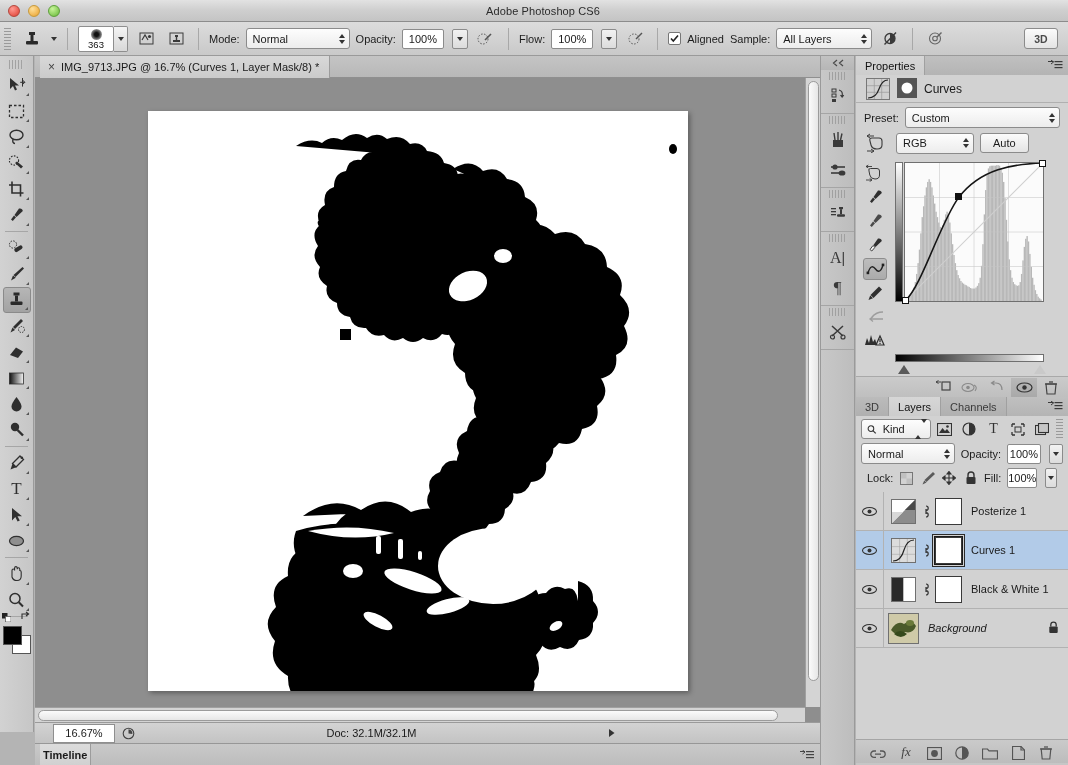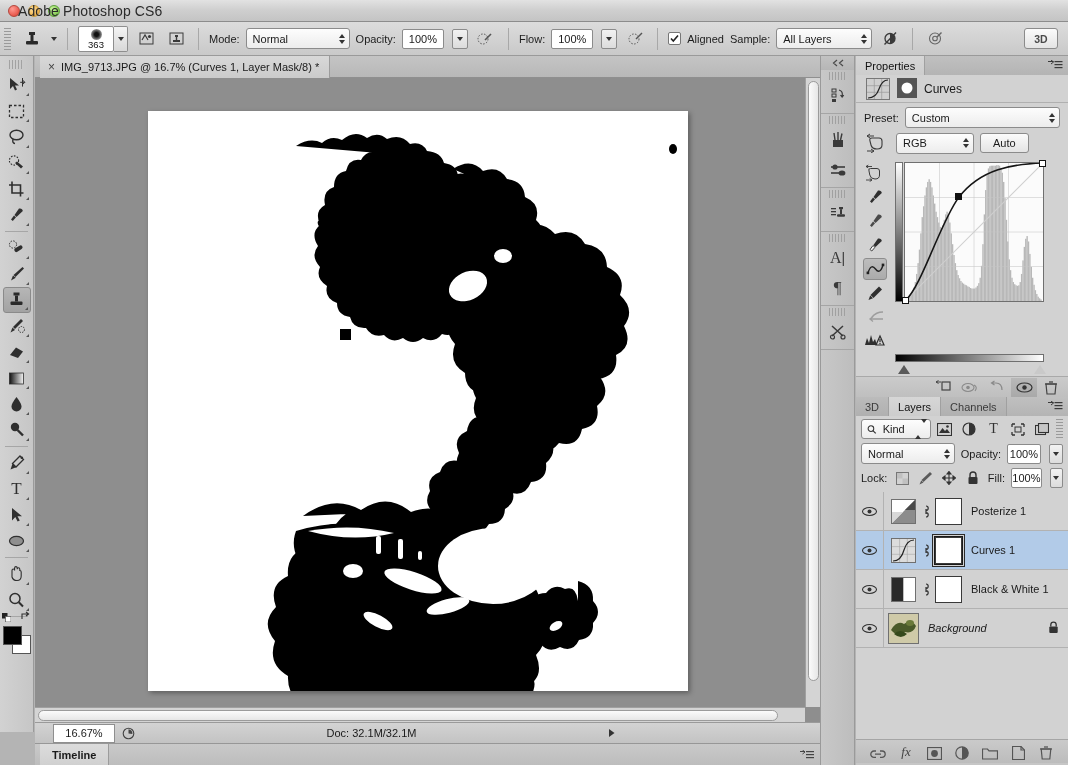--- a/index.html
+++ b/index.html
@@ -18,22 +18,22 @@
     background:linear-gradient(180deg,#e2e2e2 0%,#cfcfcf 48%,#c4c4c4 100%);
     border-bottom:1px solid #8c8c8c;
     display:flex; align-items:center;
   }
   .traffic { display:flex; gap:8px; margin-left:8px; }
   .tl { width:12px; height:12px; border-radius:50%; }
   .tl.red { background:radial-gradient(circle at 35% 30%,#ff9a92,#e8584c 70%,#b83228); border:1px solid #b4463c;}
   .tl.yellow { background:radial-gradient(circle at 35% 30%,#ffe09a,#f0b34c 70%,#c78a26); border:1px solid #c79a3c;}
   .tl.green { background:radial-gradient(circle at 35% 30%,#c8f59a,#77c councils 70%,#4e9a28); background:radial-gradient(circle at 35% 30%,#c8f59a,#83ca54 70%,#4e9a28); border:1px solid #5fa03c;}
   .title-text {
-    position:absolute; left:18px; right:0; text-align:left;
-    font-size:14px; color:#2b2b2b; letter-spacing:.1px;
+    position:absolute; left:18px; right:0; text-align:center;
+    font-size:11px; color:#2b2b2b; letter-spacing:.1px;
   }
 
   
   .optionsbar {
     position:absolute; left:0; top:22px; width:1068px; height:34px;
     background:linear-gradient(180deg,#dcdcdc,#c9c9c9);
     border-bottom:1px solid #9a9a9a;
     display:flex; align-items:center; gap:6px; padding-left:4px;
   }
   .grip { width:7px; height:22px;
@@ -168,21 +168,21 @@
   .sb-icon { width:26px; display:flex; align-items:center; justify-content:center; }
   .sb-doc { flex:1; text-align:center; font-size:11px; }
   .sb-arrow { width:18px; display:flex;align-items:center;justify-content:center; }
 
   
   .timeline-bar {
     position:absolute; left:35px; top:743px; width:785px; height:22px;
     background:linear-gradient(180deg,#c9c9c9,#bdbdbd); border-top:1px solid #979797;
   }
   .timeline-tab {
-    position:absolute; left:5px; top:0; height:22px; padding:0 12px;
+    position:absolute; left:5px; top:0; height:22px; padding:0 3px;
     background:linear-gradient(180deg,#dcdcdc,#d0d0d0); border-right:1px solid #9c9c9c;
     display:flex;align-items:center; font-size:11px; font-weight:bold;
   }
   .tl-menu { position:absolute; right:6px; top:6px; }
 
   
   .icondock {
     position:absolute; left:820px; top:56px; width:35px; height:709px;
     background:linear-gradient(90deg,#c8c8c8,#bdbdbd);
     border-left:1px solid #9a9a9a; border-right:1px solid #9a9a9a;
@@ -1092,21 +1092,21 @@
                 <span class="st-dn"></span>
               </span>
           </div>
           <span class="lbl">Opacity:</span>
           <div class="numfield" style="width:38px;">100%</div>
           <div class="tri-btn">
               <div class="mini-arrow"></div>
             </div>
         </div>
 
-        <div class="row" style="padding:3px 5px 4px;">
+        <div class="row" style="padding:3px 11px 4px;">
           <span class="lbl">Lock:</span>
           <div class="fbtn">
             <svg width="13" height="13" viewBox="0 0 13 13">
               <rect x="0.5" y="0.5" width="12" height="12" fill="none" stroke="#777" stroke-width="1"></rect>
               <rect x="1" y="1" width="5.5" height="5.5" fill="#c0c0c0"></rect>
               <rect x="6.5" y="6.5" width="5.5" height="5.5" fill="#c0c0c0"></rect>
             </svg>
           </div>
           <div class="fbtn">
             <svg width="15" height="14" viewBox="0 0 15 14">

